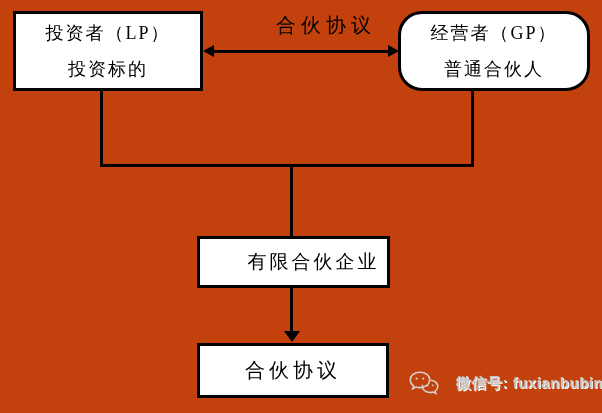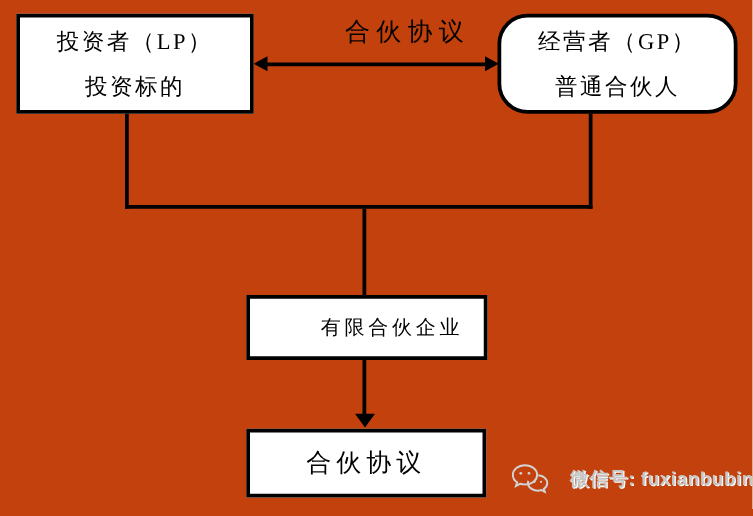--- a/index.html
+++ b/index.html
@@ -18,21 +18,21 @@
     border: 3px solid #000000;
     background: #ffffff;
     display: flex;
     flex-direction: column;
     align-items: center;
     justify-content: center;
     text-align: center;
   }
   .box-lp   { left: 13px;  top: 11px;  width: 190px; height: 80px; font-size: 18px; letter-spacing: 2px; line-height: 36px; }
   .box-gp   { left: 398px; top: 11px;  width: 192px; height: 80px; font-size: 18px; letter-spacing: 2px; line-height: 36px; border-radius: 24px; }
-  .box-partnership { left: 197px; top: 236px; width: 193px; height: 52px; font-size: 16px; letter-spacing: 3px; padding-left: 40px; }
+  .box-partnership { left: 197px; top: 236px; width: 193px; height: 52px; font-size: 19px; letter-spacing: 3px; padding-left: 40px; }
   .box-target      { left: 197px; top: 343px; width: 192px; height: 55px; font-size: 20px; letter-spacing: 4px; }
 
   .agreement-label {
     position: absolute;
     left: 226px; top: 12px; width: 150px;
     text-align: right;
     font-size: 20px;
     letter-spacing: 5px;
   }
 

